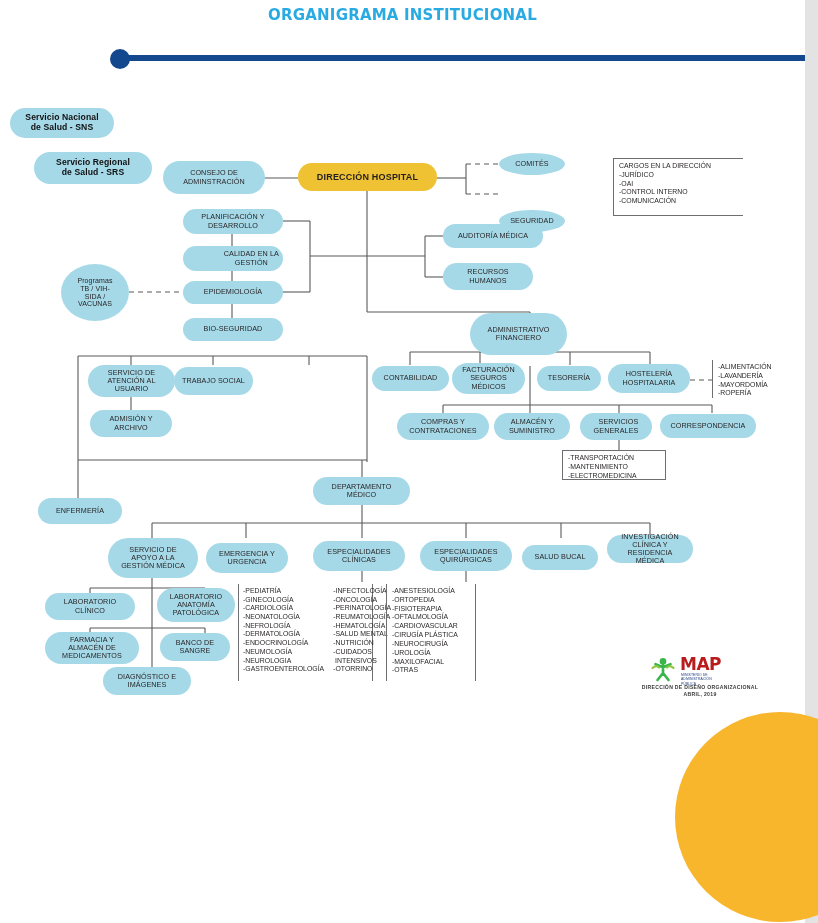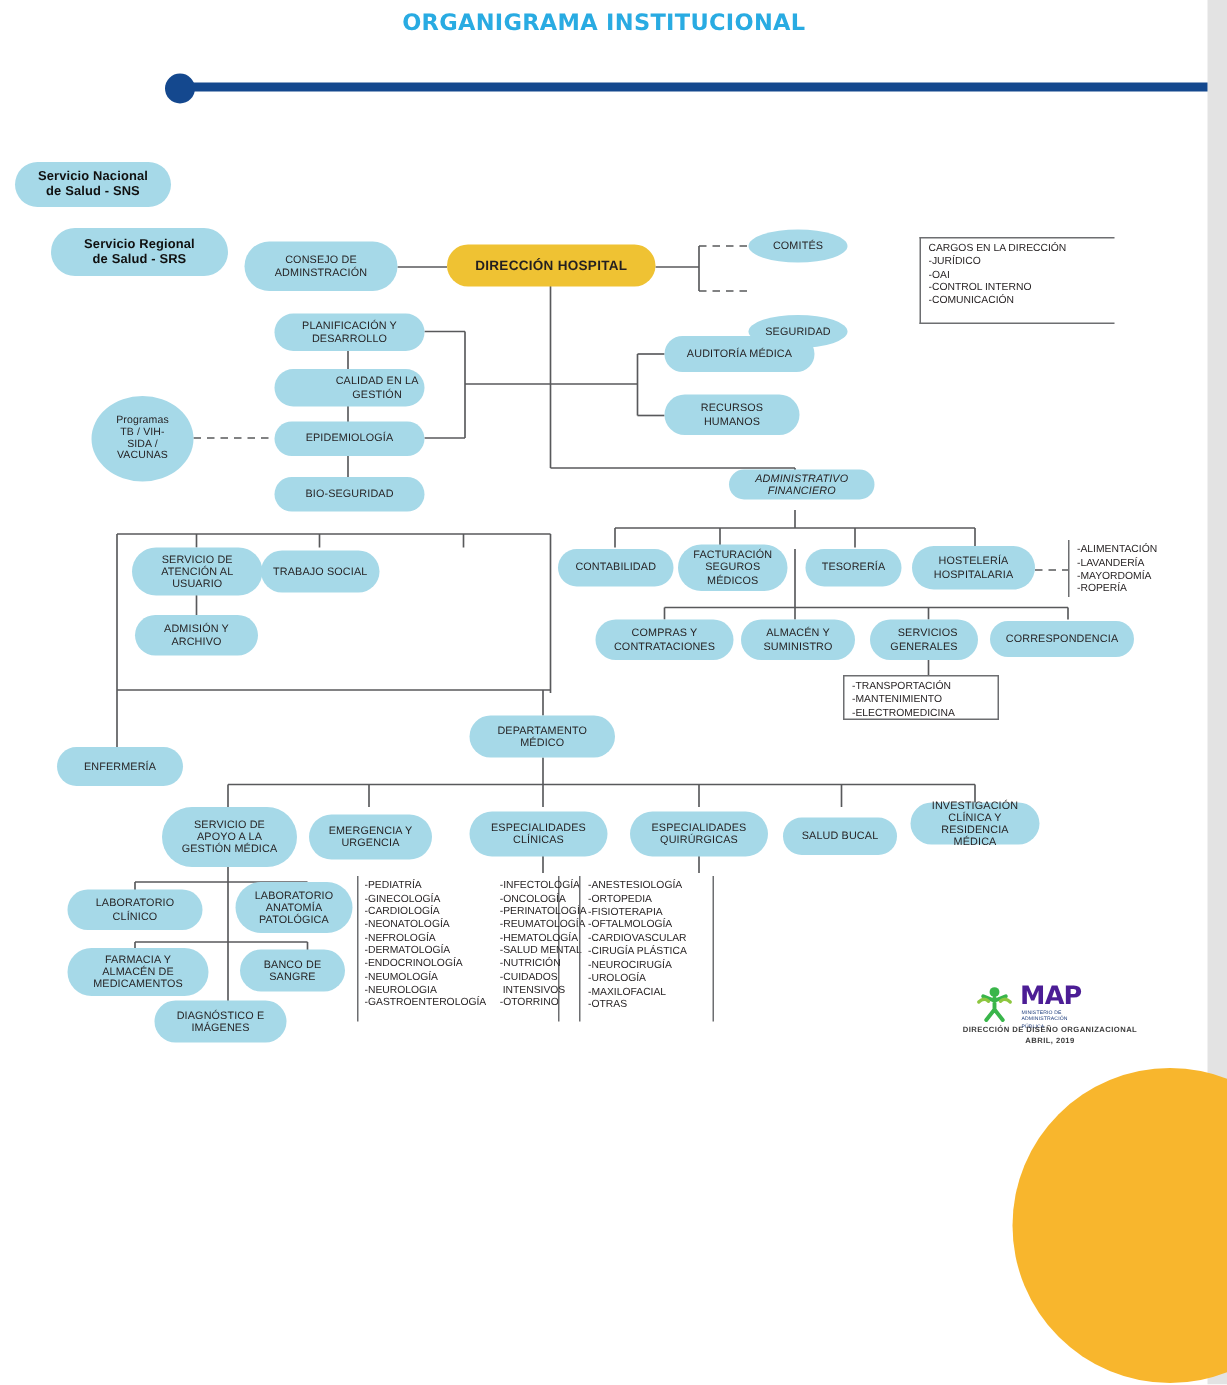--- a/index.html
+++ b/index.html
@@ -63,21 +63,21 @@
 
   
   .listbox{position:absolute;box-sizing:border-box;display:flex;gap:9px;
     border-left:1px solid #6d6e71;border-right:1px solid #6d6e71;
     font-size:6.9px;line-height:1.26;color:#231f20;white-space:pre;padding:3px 4px;}
 
   
   .logo{position:absolute;left:650px;top:656px;width:95px;height:26px;}
   .logo .mark{position:absolute;left:0;top:0;width:26px;height:26px;}
   .logo .word{position:absolute;left:30px;top:0px;font-family:"DejaVu Sans",sans-serif;
-    font-weight:bold;font-size:17px;color:#4c1d95;letter-spacing:-.5px;line-height:17px;}
+    font-weight:bold;font-size:17px;color:#b91c1c;letter-spacing:-.5px;line-height:17px;}
   .logo .sub{position:absolute;left:31px;top:17px;font-size:3.4px;color:#1b3a7a;line-height:1.25;letter-spacing:.1px;}
   .credit{position:absolute;left:605px;top:684px;width:190px;text-align:center;
     font-size:5.1px;color:#3a3a3a;line-height:1.45;letter-spacing:.3px;font-weight:bold;}
 </style>
 </head>
 <body>
 
 <div id="stage">
 
   <div class="gutter"></div>
@@ -227,21 +227,21 @@
     </div>
 
   <div class="node" style="left:443px;top:224px;width:100px;height:24px;">
       <span style="white-space:pre-line">AUDITORÍA MÉDICA</span>
     </div>
   <div class="node" style="left:443px;top:263px;width:90px;height:27px;">
       <span style="white-space:pre-line">RECURSOS
 HUMANOS</span>
     </div>
 
-  <div class="node" style="left:486px;top:313px;width:97px;height:20px;font-style:italic;">
+  <div class="node" style="left:470px;top:313px;width:97px;height:42px;">
       <span style="white-space:pre-line">ADMINISTRATIVO
 FINANCIERO</span>
     </div>
 
   <div class="node" style="left:88px;top:365px;width:87px;height:32px;">
       <span style="white-space:pre-line">SERVICIO DE
 ATENCIÓN AL
 USUARIO</span>
     </div>
   <div class="node" style="left:174px;top:367px;width:79px;height:28px;">

